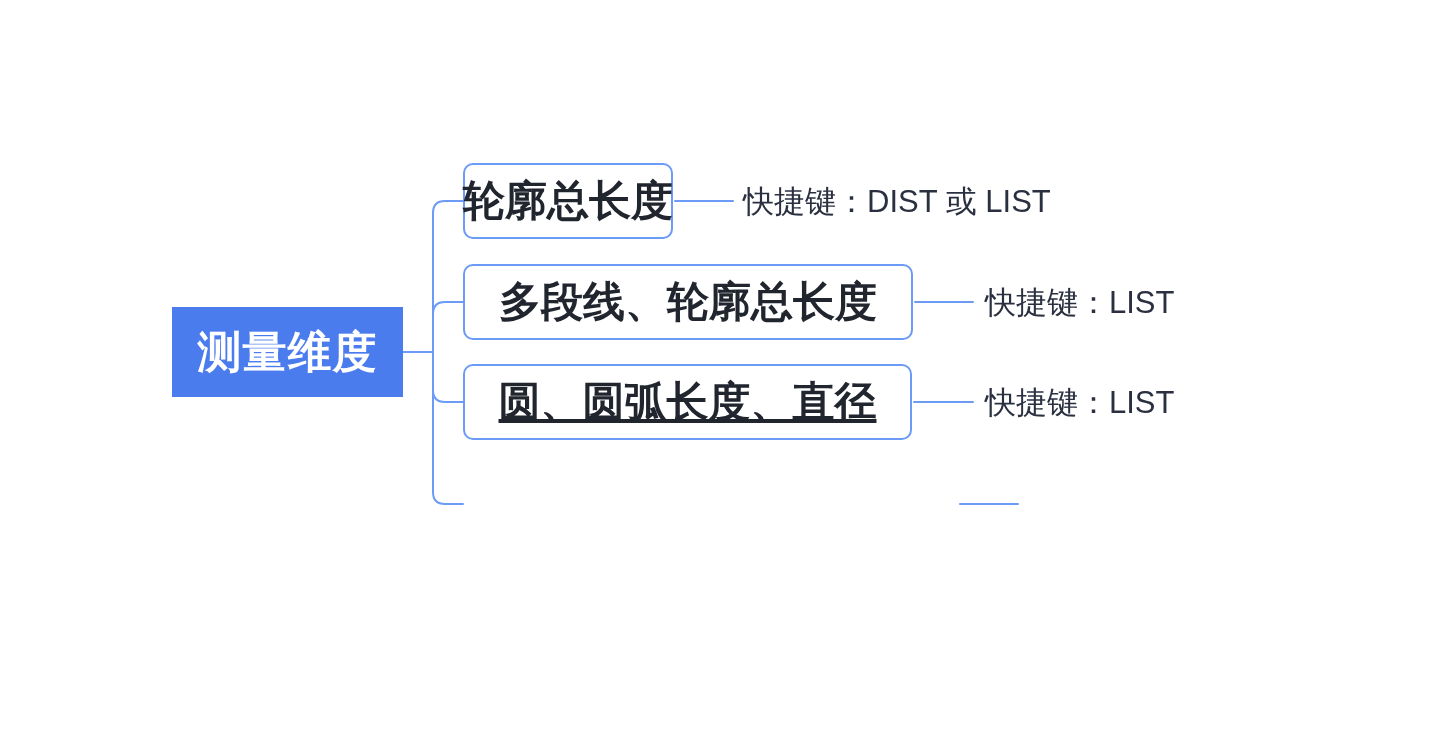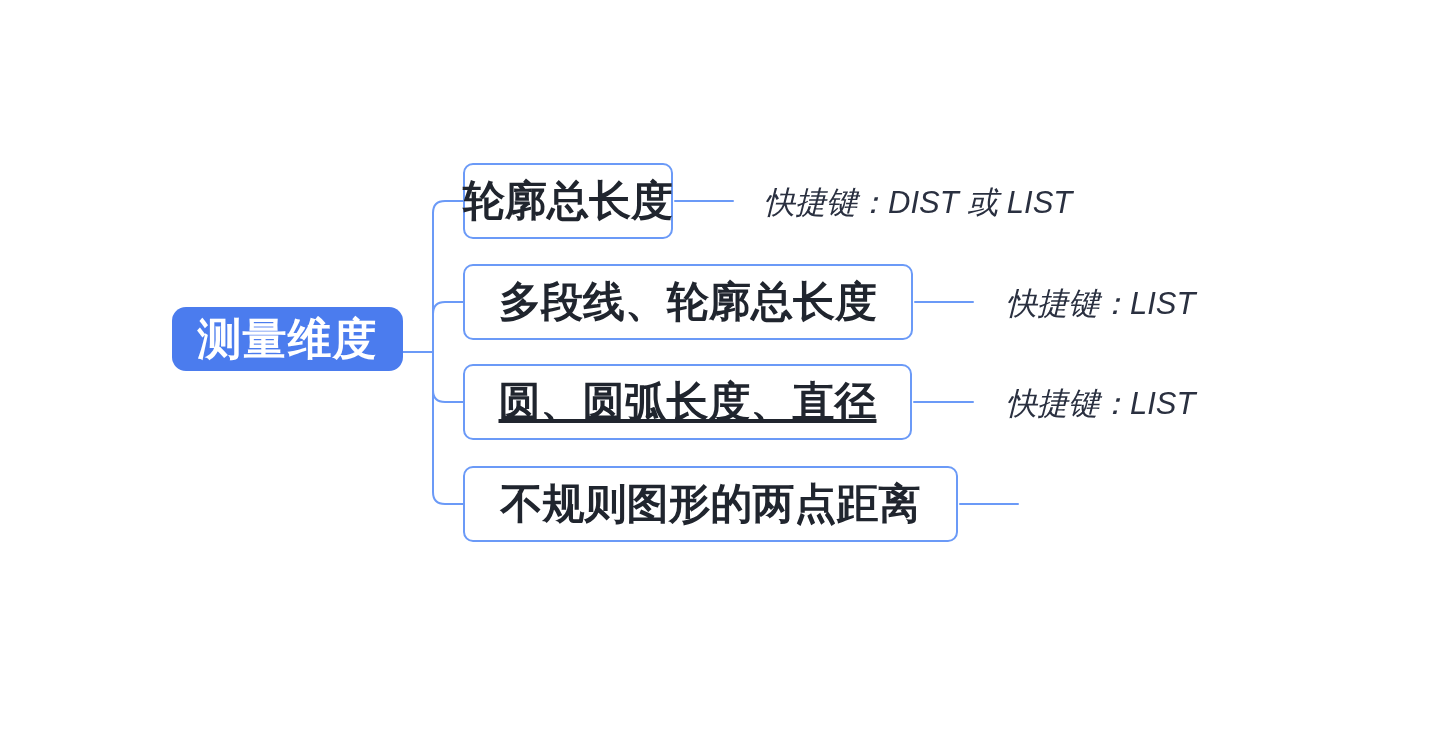--- a/index.html
+++ b/index.html
@@ -39,24 +39,24 @@
     position: absolute;
     display: flex;
     align-items: center;
     justify-content: center;
     white-space: nowrap;
     z-index: 2;
   }
 
   .root-node {
     left: 172px; top: 307px;
-    width: 231px; height: 64px;
+    width: 231px; height: 90px;
     background: var(--root-fill);
     color: var(--root-text);
-    border-radius: 14px;
+    border-radius: 0;
     font-size: 44px;
     font-weight: bold;
     letter-spacing: 1px;
   }
 
   .child-node {
     background: var(--background);
     border: 2px solid var(--node-border);
     border-radius: 10px;
     color: var(--node-text);
@@ -66,27 +66,24 @@
   }
   .child-1 { left: 463px; top: 163px; width: 210px; }
   .child-2 { left: 463px; top: 264px; width: 450px; }
   .child-3 { left: 463px; top: 364px; width: 449px; text-decoration: underline; }
   .child-4 { left: 463px; top: 466px; width: 495px; }
 
   .note {
     position: absolute;
     color: var(--note-text);
     font-size: 31px;
-    font-style: italic;
     white-space: nowrap;
     z-index: 2;
     display: flex;
-    align-items: center;
     height: 44px;
-    margin-left: 21px;
   }
   .note-1 { left: 743px; top: 181px; }
   .note-2 { left: 985px; top: 282px; }
   .note-3 { left: 985px; top: 382px; }
   .note-4 { left: 1030px; top: 484px; }
 </style>
 </head>
 <body>
 
 <div class="canvas">
@@ -115,23 +112,20 @@
 
   <div class="node child-node child-1">
     <span>轮廓总长度</span>
   </div>
   <div class="node child-node child-2">
     <span>多段线、轮廓总长度</span>
   </div>
   <div class="node child-node child-3">
     <span>圆、圆弧长度、直径</span>
   </div>
-  <div class="node child-node child-4">
-    <span>不规则图形的两点距离</span>
-  </div>
 
   <div class="note note-1">
     <span>快捷键：DIST 或 LIST</span>
   </div>
   <div class="note note-2">
     <span>快捷键：LIST</span>
   </div>
   <div class="note note-3">
     <span>快捷键：LIST</span>
   </div>

